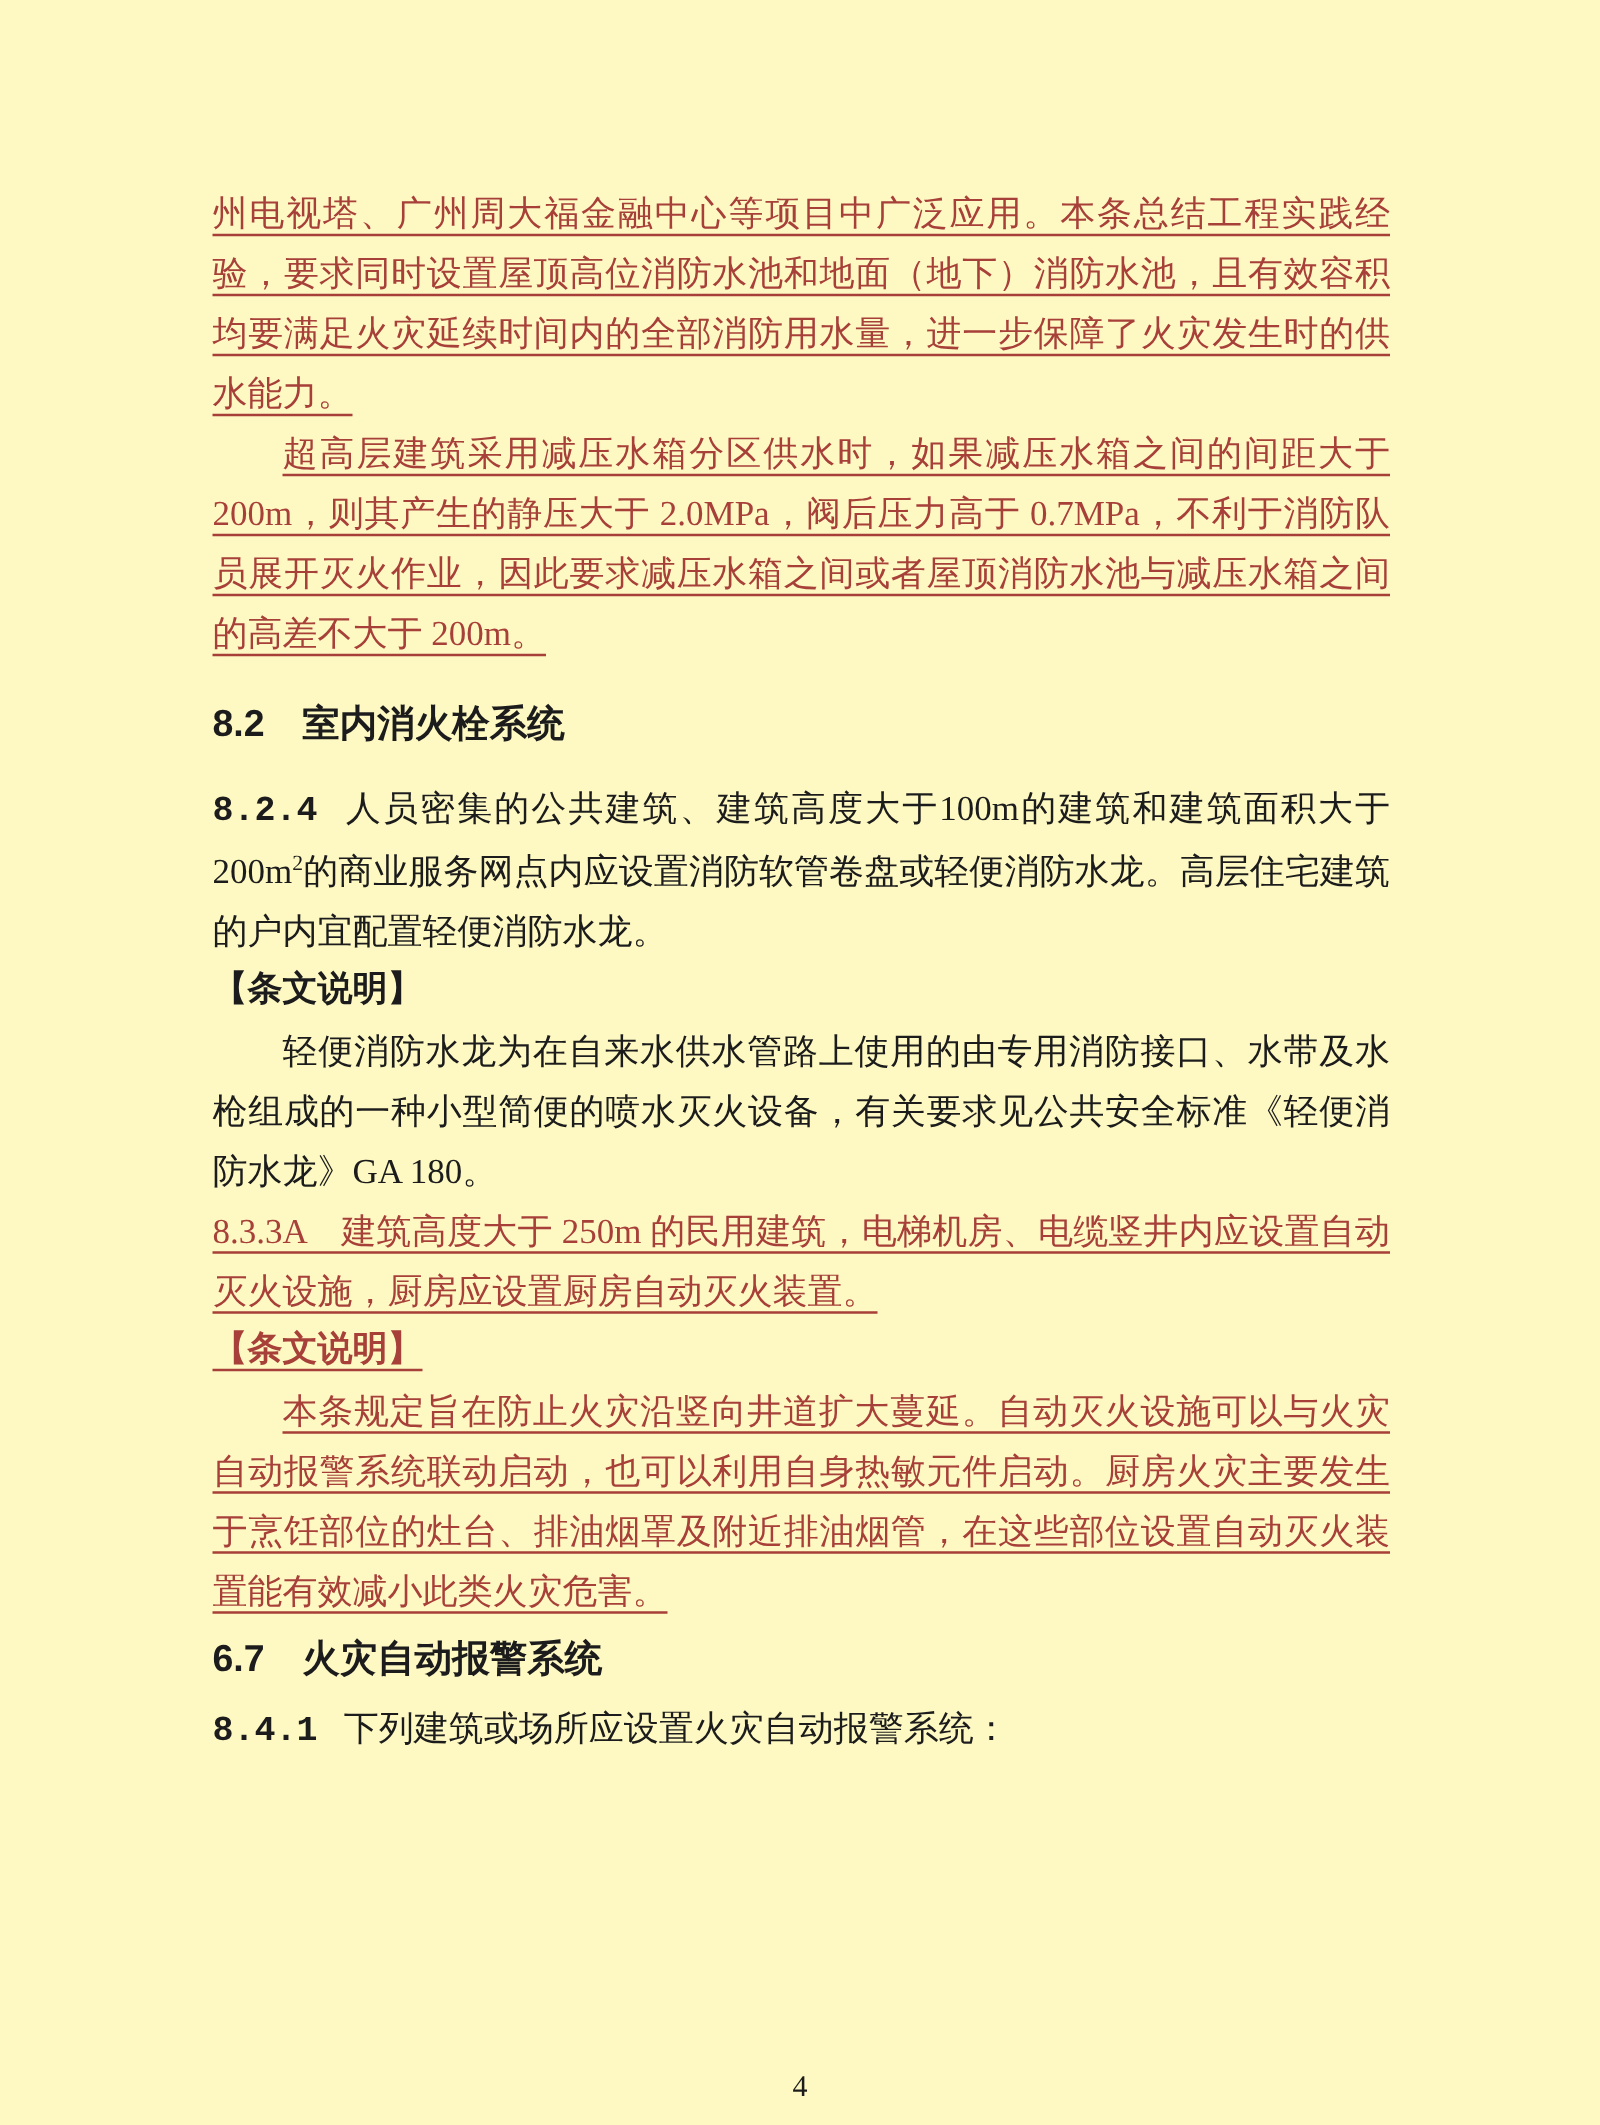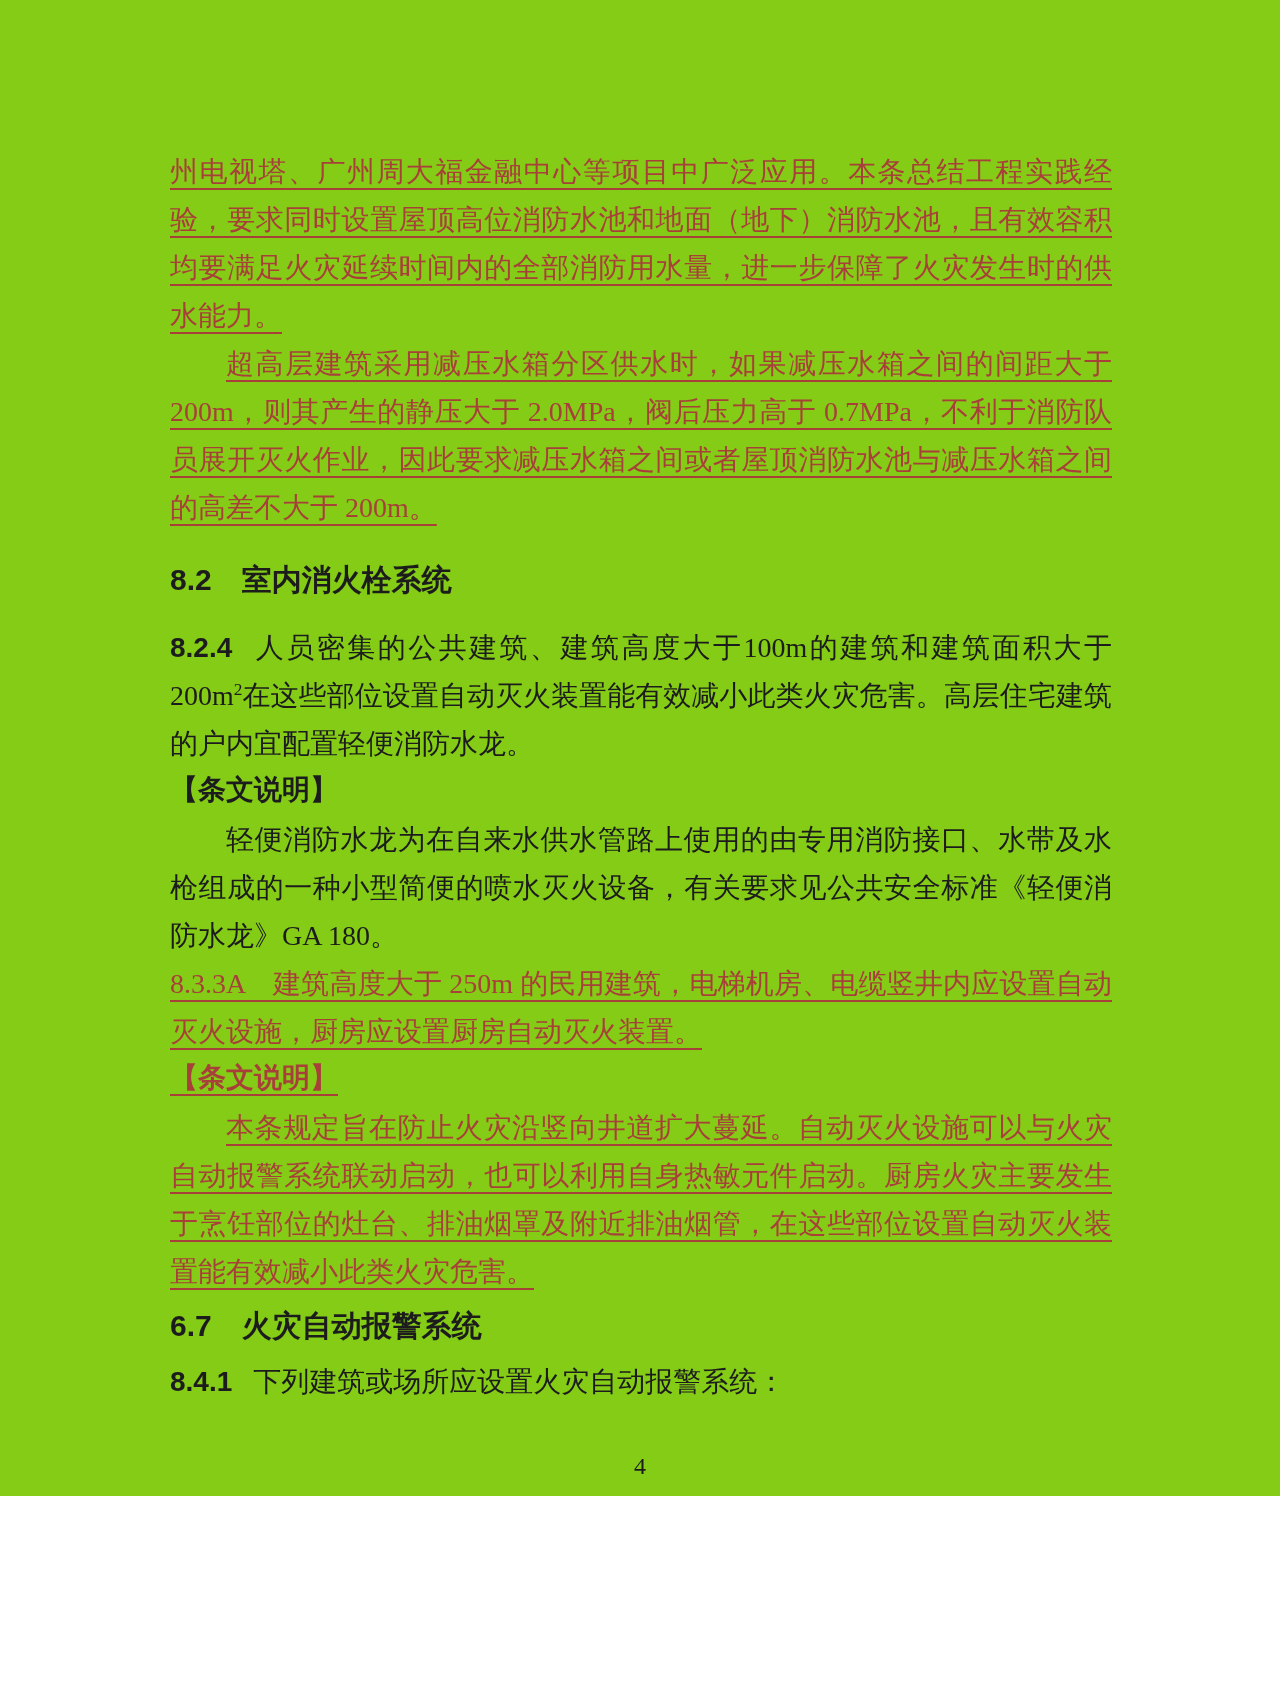--- a/index.html
+++ b/index.html
@@ -1,40 +1,40 @@
 <!DOCTYPE html>
 <html><head>
 <meta charset="utf-8">
 <style>
   * { box-sizing: border-box; }
   html, body { margin: 0; padding: 0; background: #ffffff; }
   .page {
     width: 1280px;
-    height: 1496px;
-    background: #84cc16;
+    height: 1700px;
+    background: #fef9c3;
     position: relative;
     padding: 148px 168px 0 170px;
     font-family: "Liberation Serif", "DejaVu Serif", serif;
     font-size: 28px;
     line-height: 48px;
     color: #1c1c1c;
     overflow: hidden;
   }
   p { margin: 0; text-align: justify; }
   .indent { text-indent: 2em; }
   .item-indent { text-indent: 1.5em; }
   .red { color: #a8403a; }
   .u {
     text-decoration: underline;
     text-underline-offset: 7px;
     text-decoration-thickness: 1.5px;
   }
   .sup { font-size: 0.62em; vertical-align: super; line-height: 0; }
   .clause-num {
-    font-family: Liberation Sans, sans-serif;
+    font-family: Liberation Mono, monospace;
     font-weight: bold;
     margin-right: 0.75em;
   }
   .label-bold { font-family: Liberation Mono, monospace; font-weight: bold; }
   h2.section-heading {
     font-family: "Liberation Sans", "DejaVu Sans", sans-serif;
     font-size: 30px;
     line-height: 40px;
     font-weight: bold;
     margin: 28px 0 24px;
@@ -58,21 +58,21 @@
 
 <div class="page">
 
   <p class="red u">州电视塔、广州周大福金融中心等项目中广泛应用。本条总结工程实践经验，要求同时设置屋顶高位消防水池和地面（地下）消防水池，且有效容积均要满足火灾延续时间内的全部消防用水量，进一步保障了火灾发生时的供水能力。</p>
 
   <p class="red u indent">超高层建筑采用减压水箱分区供水时，如果减压水箱之间的间距大于 200m，则其产生的静压大于 2.0MPa，阀后压力高于 0.7MPa，不利于消防队员展开灭火作业，因此要求减压水箱之间或者屋顶消防水池与减压水箱之间的高差不大于 200m。</p>
 
   <h2 class="section-heading">8.2　室内消火栓系统</h2>
 
   <p>
-    <span class="clause-num">8.2.4</span><span>人员密集的公共建筑、建筑高度大于100m的建筑和建筑面积大于200m</span><span class="sup">2</span><span>在这些部位设置自动灭火装置能有效减小此类火灾危害。高层住宅建筑的户内宜配置轻便消防水龙。</span>
+    <span class="clause-num">8.2.4</span><span>人员密集的公共建筑、建筑高度大于100m的建筑和建筑面积大于200m</span><span class="sup">2</span><span>的商业服务网点内应设置消防软管卷盘或轻便消防水龙。高层住宅建筑的户内宜配置轻便消防水龙。</span>
   </p>
 
 
   <p class="label-bold">【条文说明】</p>
 
 
   <p class="indent">轻便消防水龙为在自来水供水管路上使用的由专用消防接口、水带及水枪组成的一种小型简便的喷水灭火设备，有关要求见公共安全标准《轻便消防水龙》GA 180。</p>
 
   <p class="red u">8.3.3A　建筑高度大于 250m 的民用建筑，电梯机房、电缆竖井内应设置自动灭火设施，厨房应设置厨房自动灭火装置。</p>
 

